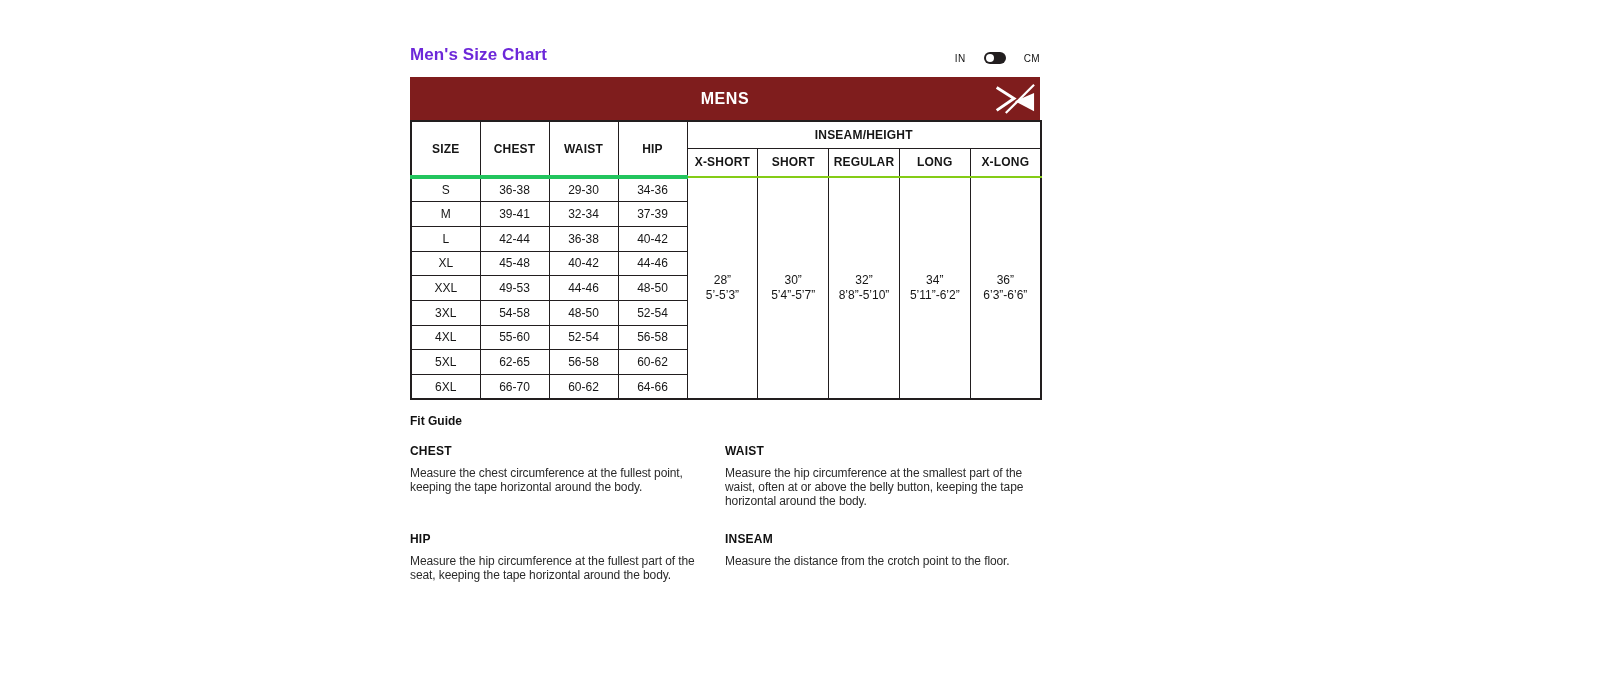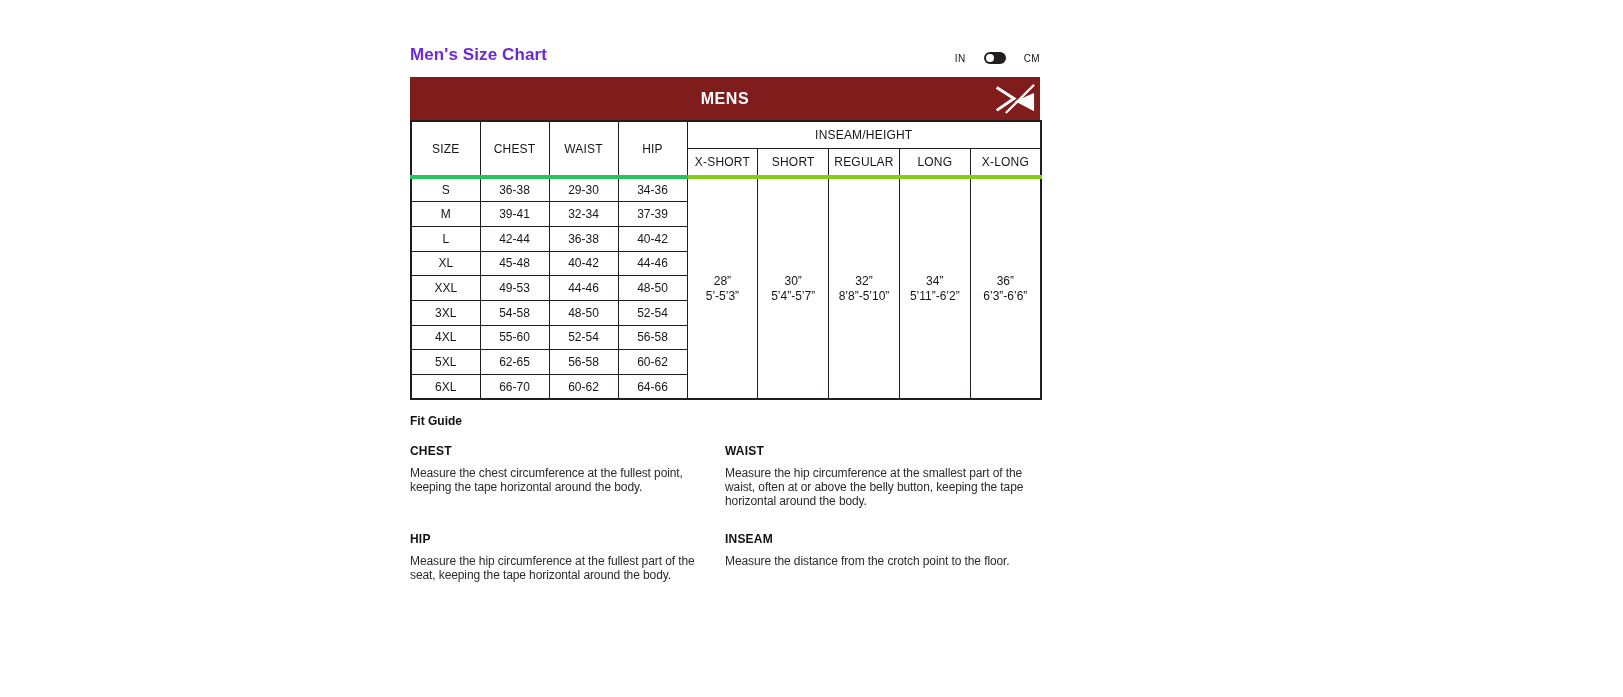--- a/index.html
+++ b/index.html
@@ -82,24 +82,24 @@
     table-layout: fixed;
     border: 2px solid #221e1f;
   }
   th, td {
     border: 1px solid #221e1f;
     text-align: center;
     vertical-align: middle;
     font-size: 12px;
     color: #161616;
   }
-  thead th { font-weight: normal; letter-spacing: 0.2px; }
+  thead th { font-weight: bold; letter-spacing: 0.2px; }
   .row-head   { height: 56px; border-bottom: 4px solid #22c55e; }
   .inseam-head{ height: 27px; }
-  .sub-head   { height: 29px; border-bottom: 4px solid #84cc16; }
+  .sub-head   { height: 29px; border-bottom: 2px solid #84cc16; }
   tbody td { height: 24.7px; font-weight: normal; }
   td.inseam-cell { line-height: 15px; }
   
   .fit-guide-title {
     font-size: 12px;
     font-weight: bold;
     color: #111111;
     margin-top: 14px;
     margin-bottom: 16px;
   }

